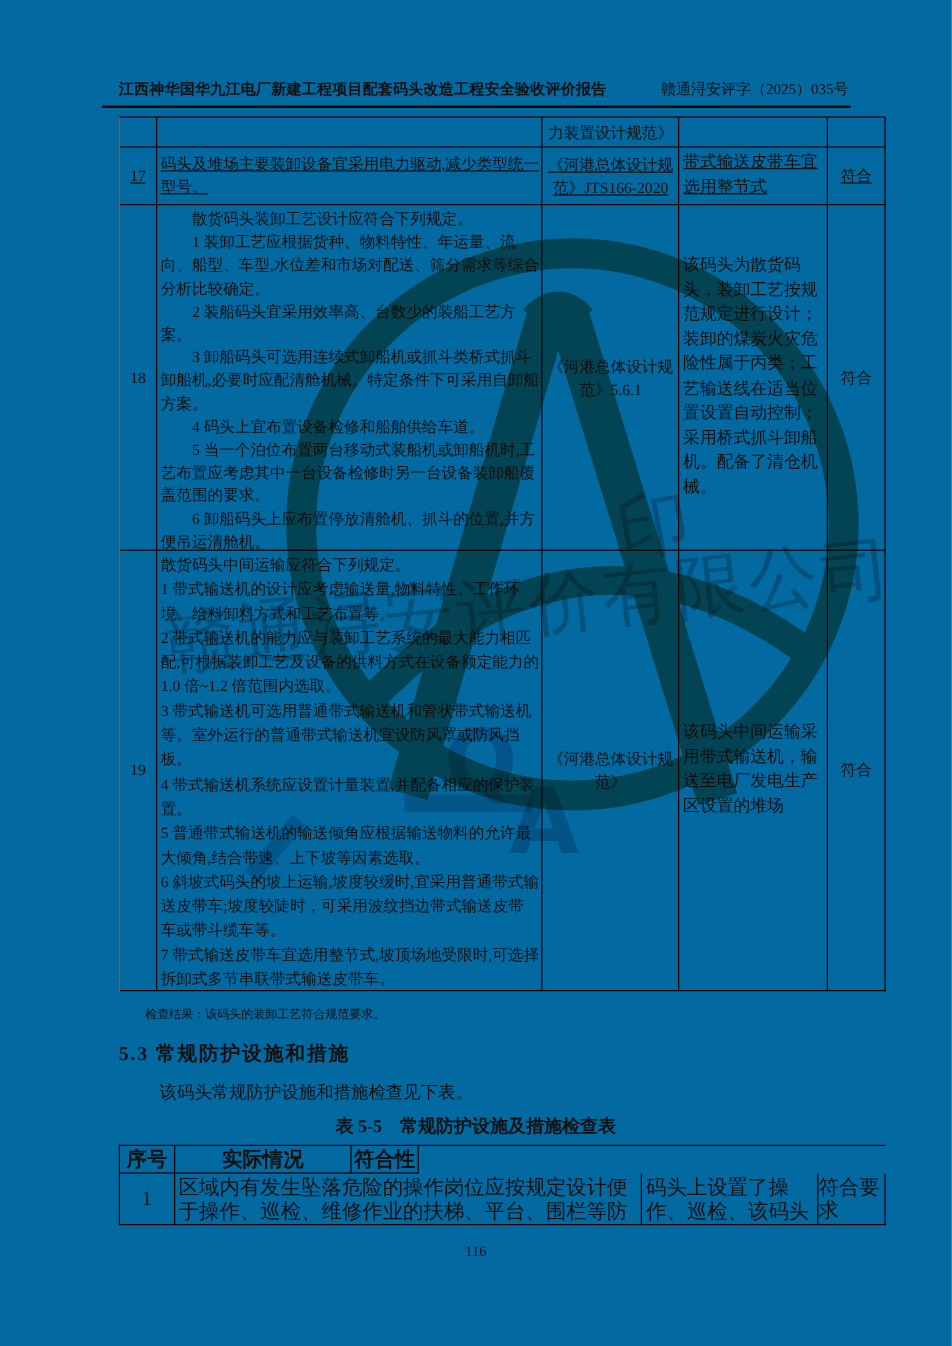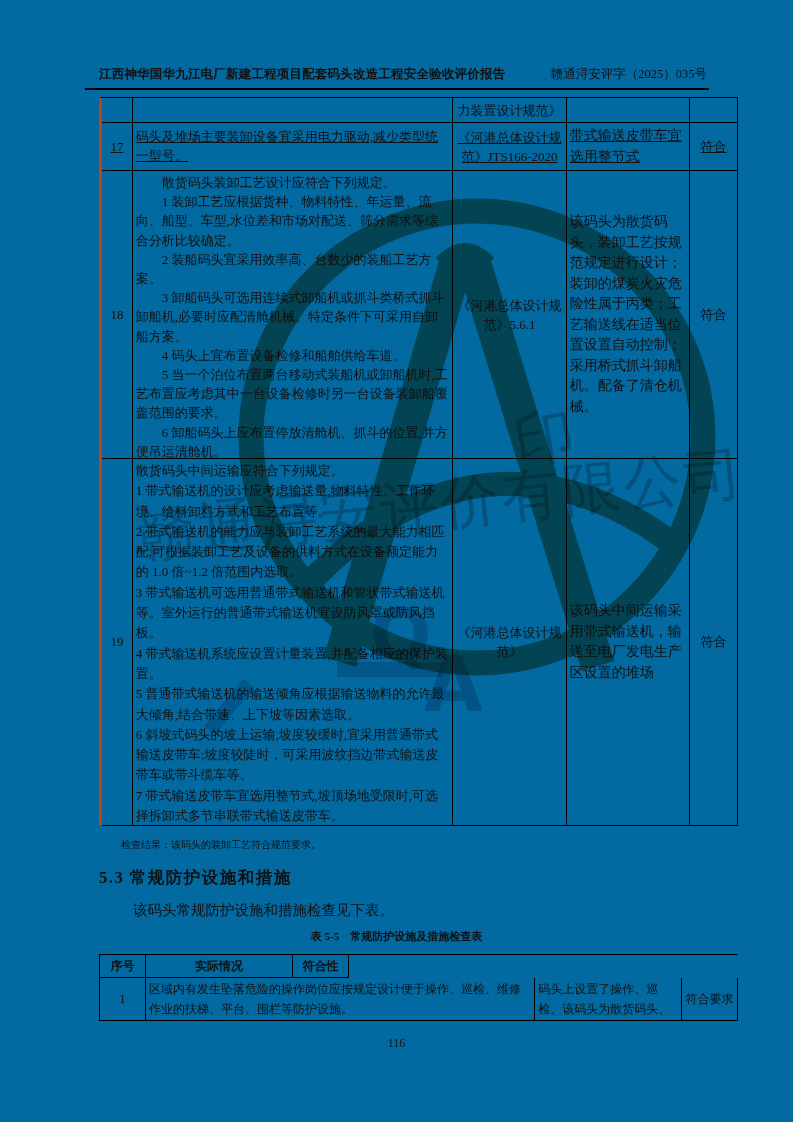--- a/index.html
+++ b/index.html
@@ -7,41 +7,41 @@
     position:relative; width:793px; height:1122px; background:#0369a1;
     margin:0 auto; overflow:hidden;
     font-family:"Liberation Serif","DejaVu Serif",serif;
     color:#111;
   }
   
   .hdr-left{position:absolute; left:99px; top:66px; font-size:12.5px; font-weight:bold; letter-spacing:.2px;}
   .hdr-right{position:absolute; right:86px; top:66px; font-size:12.5px; font-weight:normal;}
   .hdr-rule{position:absolute; left:85px; top:88px; width:624px; height:2px; background:#000;}
   
-  .tbl1{position:absolute; left:99px; top:97px; width:639px; border-top:1px solid #000; border-left:3px solid #c2410c; box-sizing:border-box; font-size:13px;}
+  .tbl1{position:absolute; left:99px; top:97px; width:639px; border-top:1px solid #000; border-left:1px solid #c2410c; box-sizing:border-box; font-size:13px;}
   .trow{display:flex; width:100%; box-sizing:border-box;}
   .tcell{box-sizing:border-box; border-right:1px solid #000; border-bottom:1px solid #000; overflow:hidden;}
   .c1{width:31px; display:flex; align-items:center; justify-content:center;}
   .c2{width:322px; padding:2px 2px 0 3px;}
   .c3{width:114px; display:flex; align-items:center; justify-content:center; text-align:center; padding:1px 2px; line-height:19px;}
   .c4{width:124px; display:flex; align-items:center; padding:1px 3px; line-height:20.5px; font-size:14px;}
   .c5{width:48px; display:flex; align-items:center; justify-content:center;}
   .h25{height:25px;} .h48{height:48px;text-decoration:underline;} .h288{height:288px;} .h367{height:367px;}
   .r17 .c2{line-height:19px; padding-top:4px;}
   .r18 .c2{line-height:19.2px;}
   .r19 .c2{line-height:20.3px;}
   .c2 p{margin:0;}
   .para-indent p{text-indent:2em;}
   
   .check-result{position:absolute; left:121px; top:838px; font-size:10px;}
   .section-h{position:absolute; left:99px; top:867px; font-size:16.5px; font-weight:bold; letter-spacing:1.5px;}
   .intro{position:absolute; left:133px; top:901px; font-size:14.5px;}
-  .caption{position:absolute; left:0; top:929px; width:100%; text-align:center; font-size:11px; font-weight:bold;}
+  .caption{position:absolute; left:0; top:929px; width:100%; text-align:center; font-size:15px; font-weight:bold;}
   
-  .tbl2{position:absolute; left:99px; top:954px; width:639px; border-top:1px solid #000; border-left:1px solid #000; box-sizing:border-box; font-size:12px;}
+  .tbl2{position:absolute; left:99px; top:954px; width:639px; border-top:1px solid #000; border-left:1px solid #000; box-sizing:border-box; font-size:17px;}
   .t2h{font-weight:bold; text-align:center;}
   .b1{width:46px; display:flex; align-items:center; justify-content:center;}
   .b2{width:390px;}
   .b3{width:147px;}
   .b4{width:56px; display:flex; align-items:center; justify-content:center; text-align:left; line-height:19px;}
   .hh{height:23px;}
   .hr1{height:43px;}
   .t2h .b2,.t2h .b3{display:flex; align-items:center; justify-content:center;}
   .body-b2{padding:2px 2px 0 3px; line-height:19.5px;}
   .body-b3{padding:2px 2px 0 3px; line-height:19.5px;}

